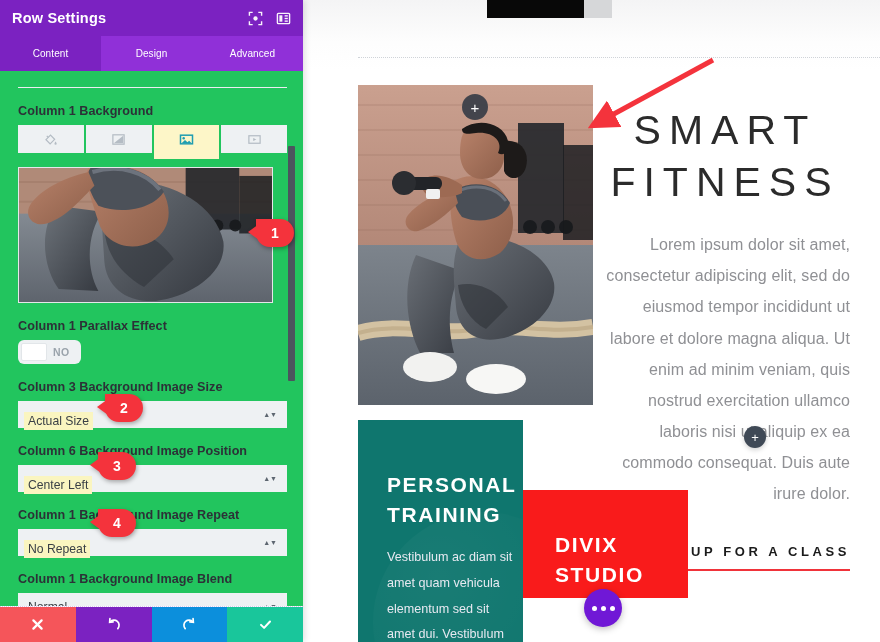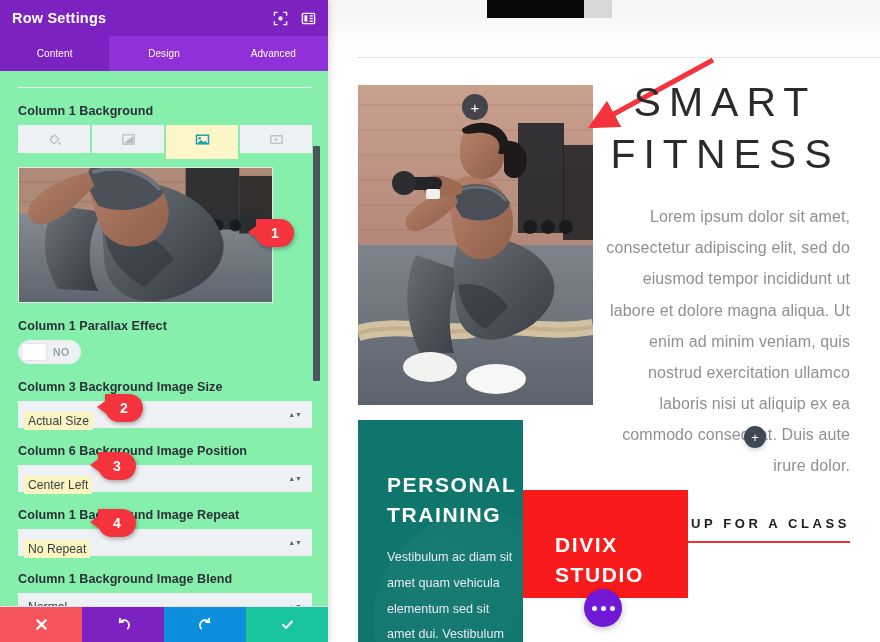--- a/index.html
+++ b/index.html
@@ -41,21 +41,21 @@
   .hero-img .scene { position:absolute; inset:0; }
   .plus-badge {
     position: absolute; left: 462px; top: 94px;
     width: 26px; height: 26px; border-radius: 50%;
     background: rgba(55,61,70,0.92);
     display: flex; align-items: center; justify-content: center;
     color:#fff; font-size: 15px; line-height: 1; font-weight: 400;
   }
 
   
-  .hero-text { position: absolute; left: 600px; top: 76px; width: 250px; }
+  .hero-text { position: absolute; left: 600px; top: 104px; width: 250px; }
   .h-smart, .h-fitness {
     font-family: "Liberation Sans", sans-serif;
     font-size: 41px; letter-spacing: 8px; color: #2b2b2b;
     font-weight: 300; text-align: center; line-height: 1.28;
   }
   .hero-para {
     margin-top: 20px; text-align: right; color:#8f9094;
     font-size: 16px; line-height: 1.95; letter-spacing: .1px;
   }
   .signup-wrap { margin-top: 32px; text-align: right; }
@@ -109,21 +109,21 @@
     display:flex; align-items:center; justify-content:center; gap:4px;
     box-shadow:0 2px 7px rgba(0,0,0,.25);
   }
   .dots-fab i { width:5px; height:5px; border-radius:50%; background:#fff; display:block; }
 
   
   .arrow-svg { position:absolute; left:585px; top:55px; width:135px; height:75px; }
 
   
   #panel {
-    position:absolute; left:0; top:0; width:328px; height:642px;
+    position:absolute; left:0; top:0; width:303px; height:642px;
     background:#ffffff;
     box-shadow: 2px 0 6px rgba(0,0,0,.12);
     display:flex; flex-direction:column; overflow:hidden;
   }
   .panel-header {
     height:36px; background:#7b22c1; display:flex; align-items:center;
     padding: 0 12px; flex: 0 0 36px;
   }
   .panel-title { color:#fff; font-weight:700; font-size:14.5px; letter-spacing:.2px; }
   .header-icons { margin-left:auto; display:flex; align-items:center; gap:13px; }
@@ -133,21 +133,21 @@
     height:35px; background:#9030d8; display:flex; flex:0 0 35px;
   }
   .ptab {
     flex:1; display:flex; align-items:center; justify-content:center;
     color:#ffffff; font-size:10px; font-weight:400;
     letter-spacing:.1px;
   }
   .ptab.active { background:#7b22c1; }
 
   .panel-body {
-    flex:1 1 auto; position:relative; overflow:hidden; background:#86efac;
+    flex:1 1 auto; position:relative; overflow:hidden; background:#22c55e;
     padding: 14px 0 0 0;
   }
   .pb-inner { padding: 0 16px 0 18px; }
   .hr-soft { height:1px; background:#eceef0; margin: 2px 0 16px 0; }
 
   .field-label {
     font-size:12.6px; color:#2c3137; font-weight:600; letter-spacing:.05px;
     margin-bottom: 7px;
   }
   .bg-type-row { display:flex; gap:2px; margin-bottom: 14px; }
@@ -163,21 +163,21 @@
   .bg-icon { width:15px; height:15px; }
 
   .preview-img {
     width:255px; height:136px; background:#707680; overflow:hidden;
     position:relative; margin-bottom: 16px; border:1px solid #e6e8ea;
   }
   .preview-img .scene { position:absolute; inset:0; }
 
   .toggle-wrap {
     display:flex; align-items:center; background:#eef1f3; width:63px; height:24px;
-    border-radius:12px; padding:3px; margin-bottom: 16px;
+    border-radius:6px; padding:3px; margin-bottom: 16px;
   }
   .toggle-knob { width:26px; height:18px; background:#fff; border-radius:2px; border:1px solid #e2e6e9; }
   .toggle-text { color:#9aa3ab; font-size:10.5px; font-weight:700; margin-left:6px; letter-spacing:.4px; }
 
   .select {
     position:relative; height:27px; background:#eef1f3; display:flex;
     align-items:center; margin-bottom:16px; padding: 0 10px;
   }
   .select .val { font-size:12.2px; color:#3a4046; }
   .select .val.hl { background:#faf5c0; padding:2px 4px; margin-left:-4px;margin-top:12px; }

